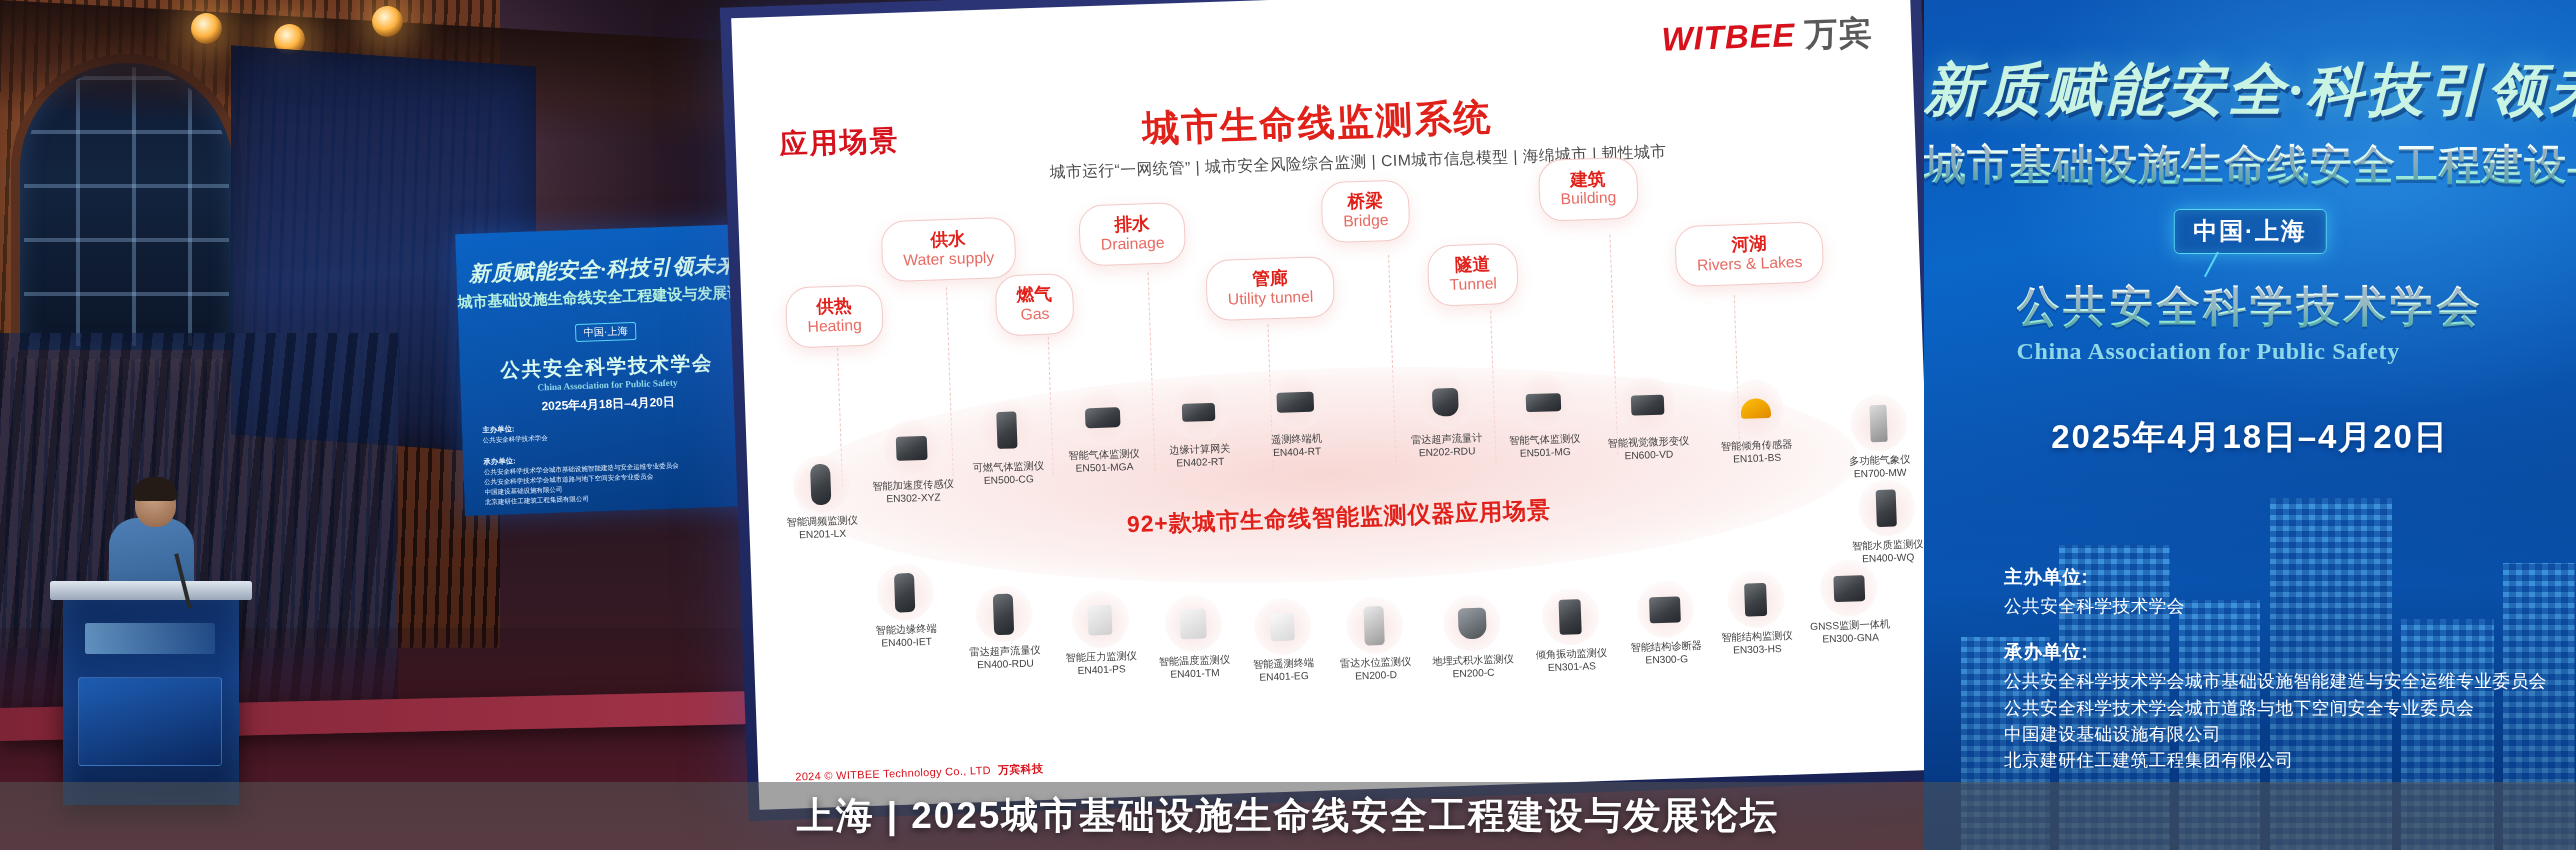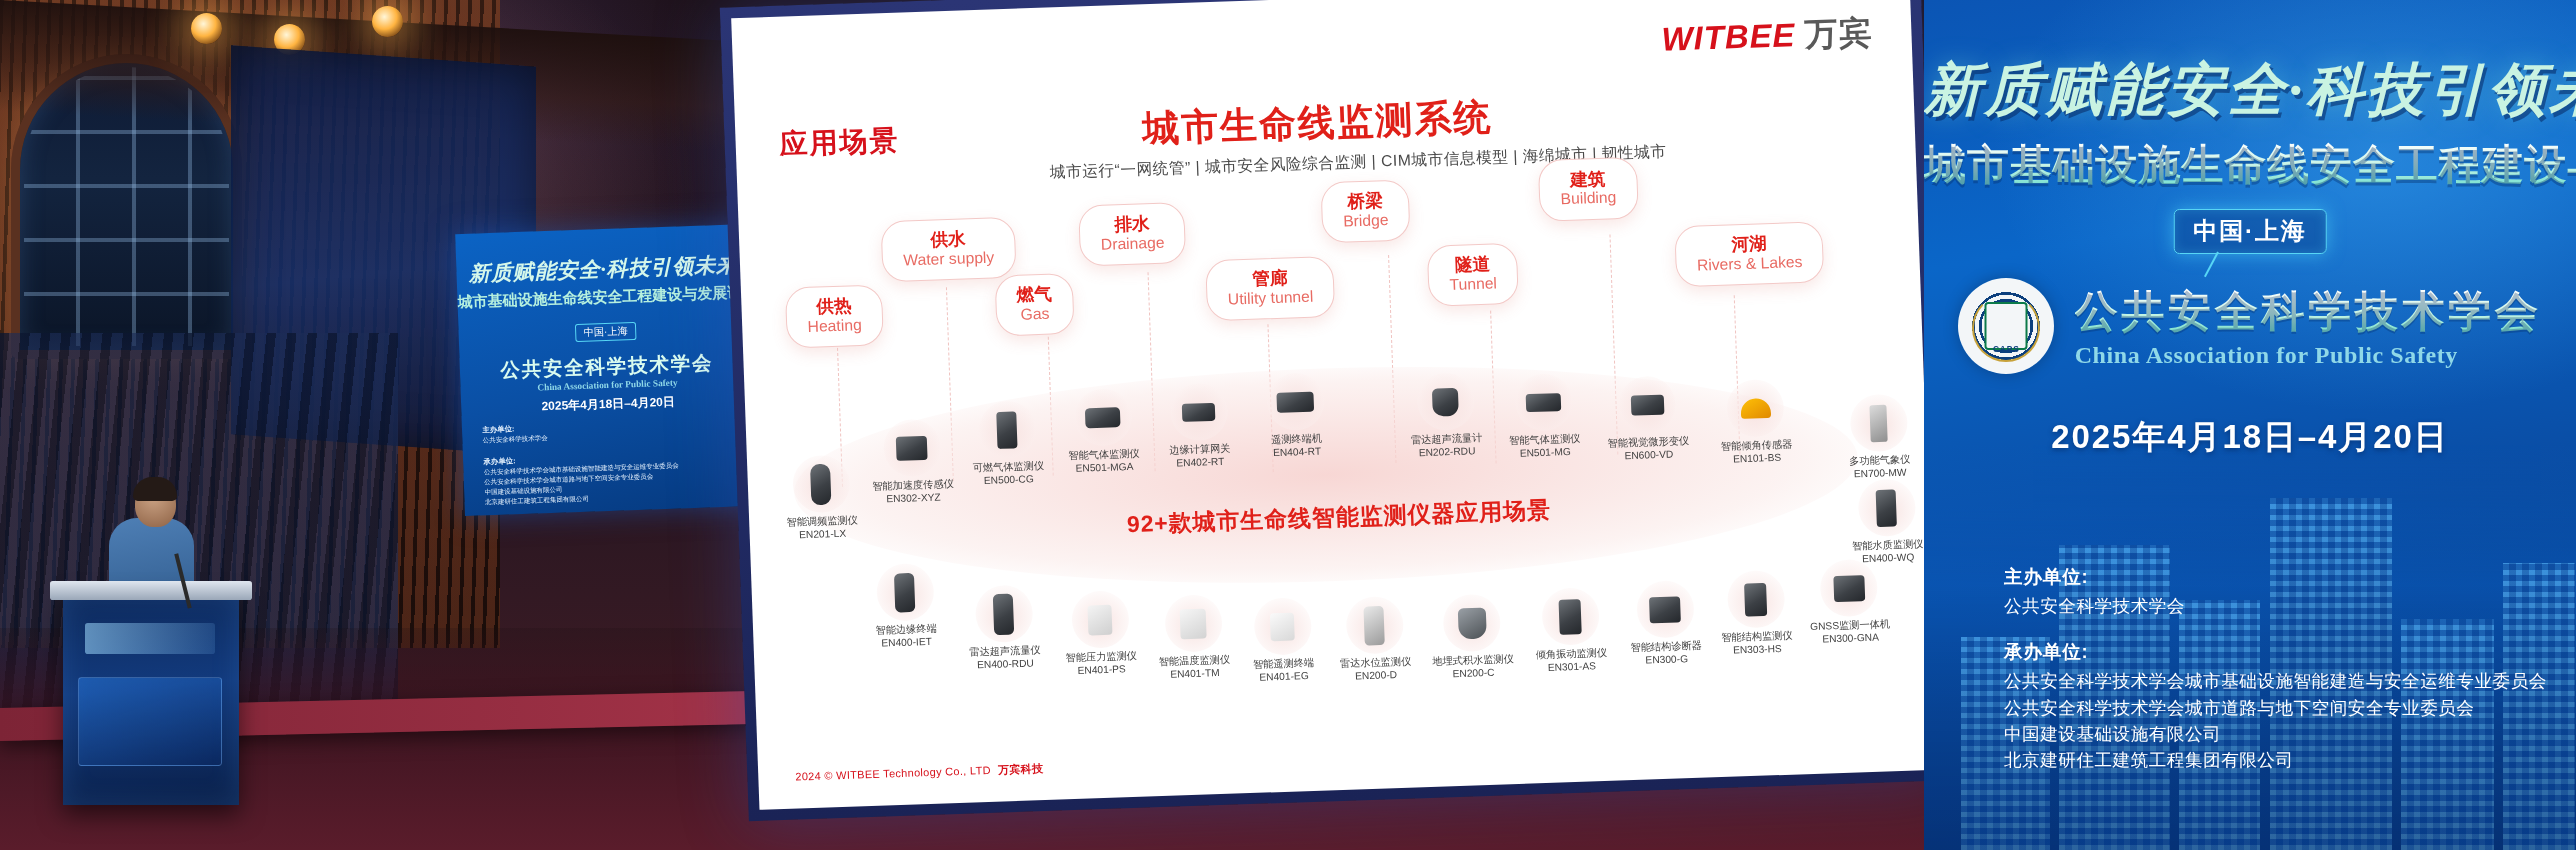--- a/index.html
+++ b/index.html
@@ -638,40 +638,38 @@
       <div class="tower" style="left:579px; width:72px;  height:287px;"></div>
     </div>
 
     <div class="banner-line1">新质赋能安全·科技引领未来</div>
     <div class="banner-line2">城市基础设施生命线安全工程建设与发展论坛</div>
 
     <div class="china-chip">中国·上海</div>
     <div class="chip-tail"></div>
 
     <div class="caps-row">
-      <div class="caps-seal">
-        <div class="wreath"></div>
-        <div class="inner"></div>
-        <div class="caps-txt">CAPS</div>
-      </div>
       <div class="caps-names">
         <div class="caps-cn">公共安全科学技术学会</div>
         <div class="caps-en">China Association for Public Safety</div>
       </div>
     </div>
 
     <div class="banner-date">2025年4月18日–4月20日</div>
 
     <div class="org-block">
       <div class="org-head">主办单位:</div>
       <div class="org-item">公共安全科学技术学会</div>
       <div class="org-gap"></div>
       <div class="org-head">承办单位:</div>
       <div class="org-item">公共安全科学技术学会城市基础设施智能建造与安全运维专业委员会</div>
       <div class="org-item">公共安全科学技术学会城市道路与地下空间安全专业委员会</div>
       <div class="org-item">中国建设基础设施有限公司</div>
       <div class="org-item">北京建研住工建筑工程集团有限公司</div>
     </div>
   </div>
 
+  <div class="caption-bar">
+    <div class="caption-text">上海 | 2025城市基础设施生命线安全工程建设与发展论坛</div>
+  </div>
 
 </div>
 
 
 </body></html>

